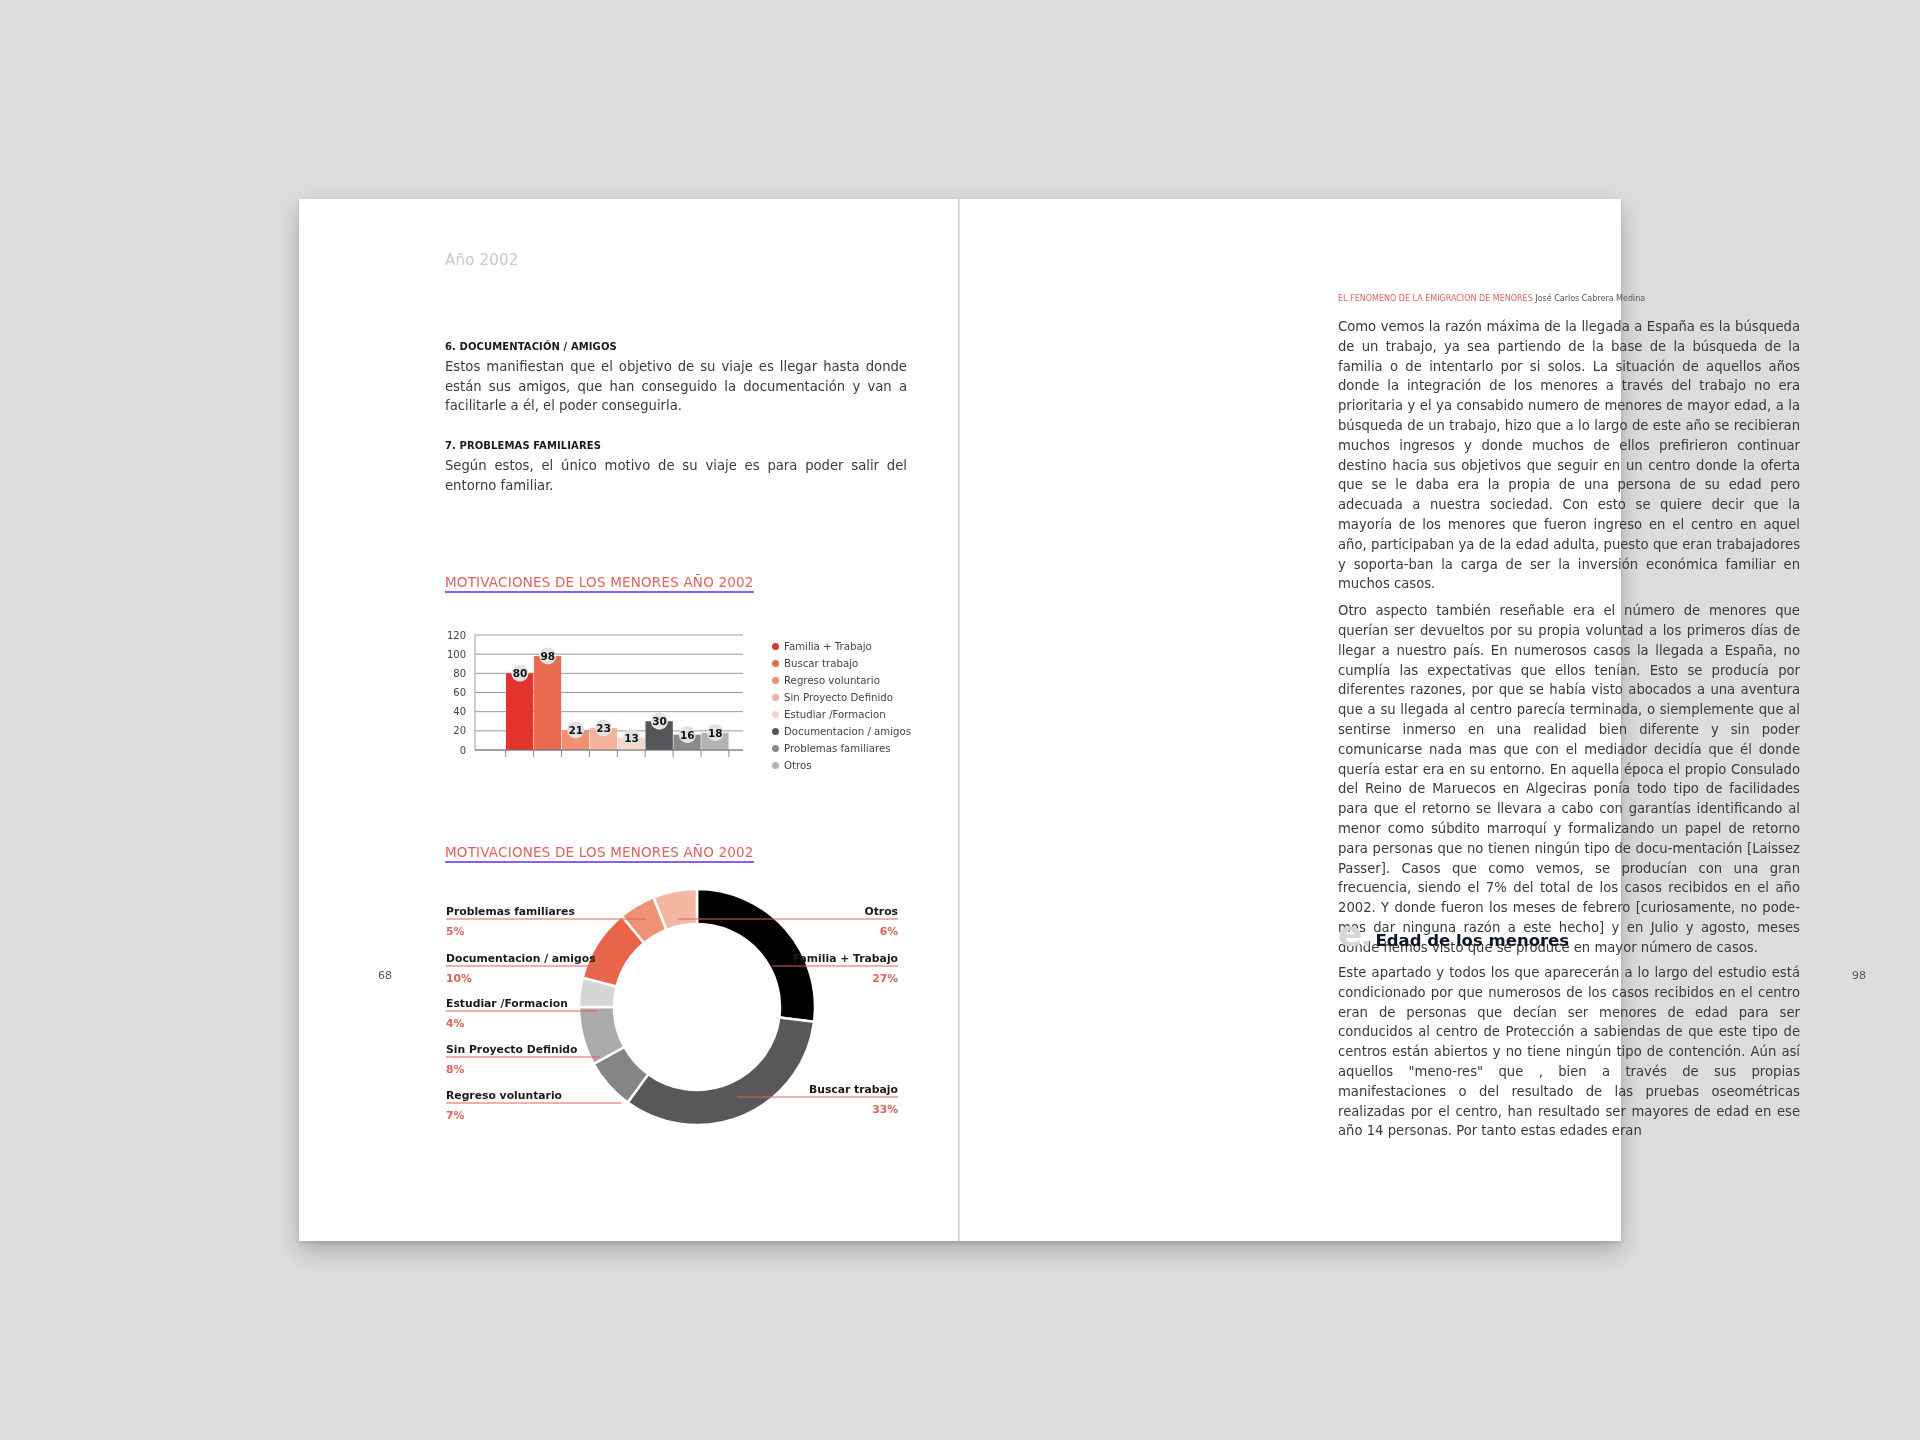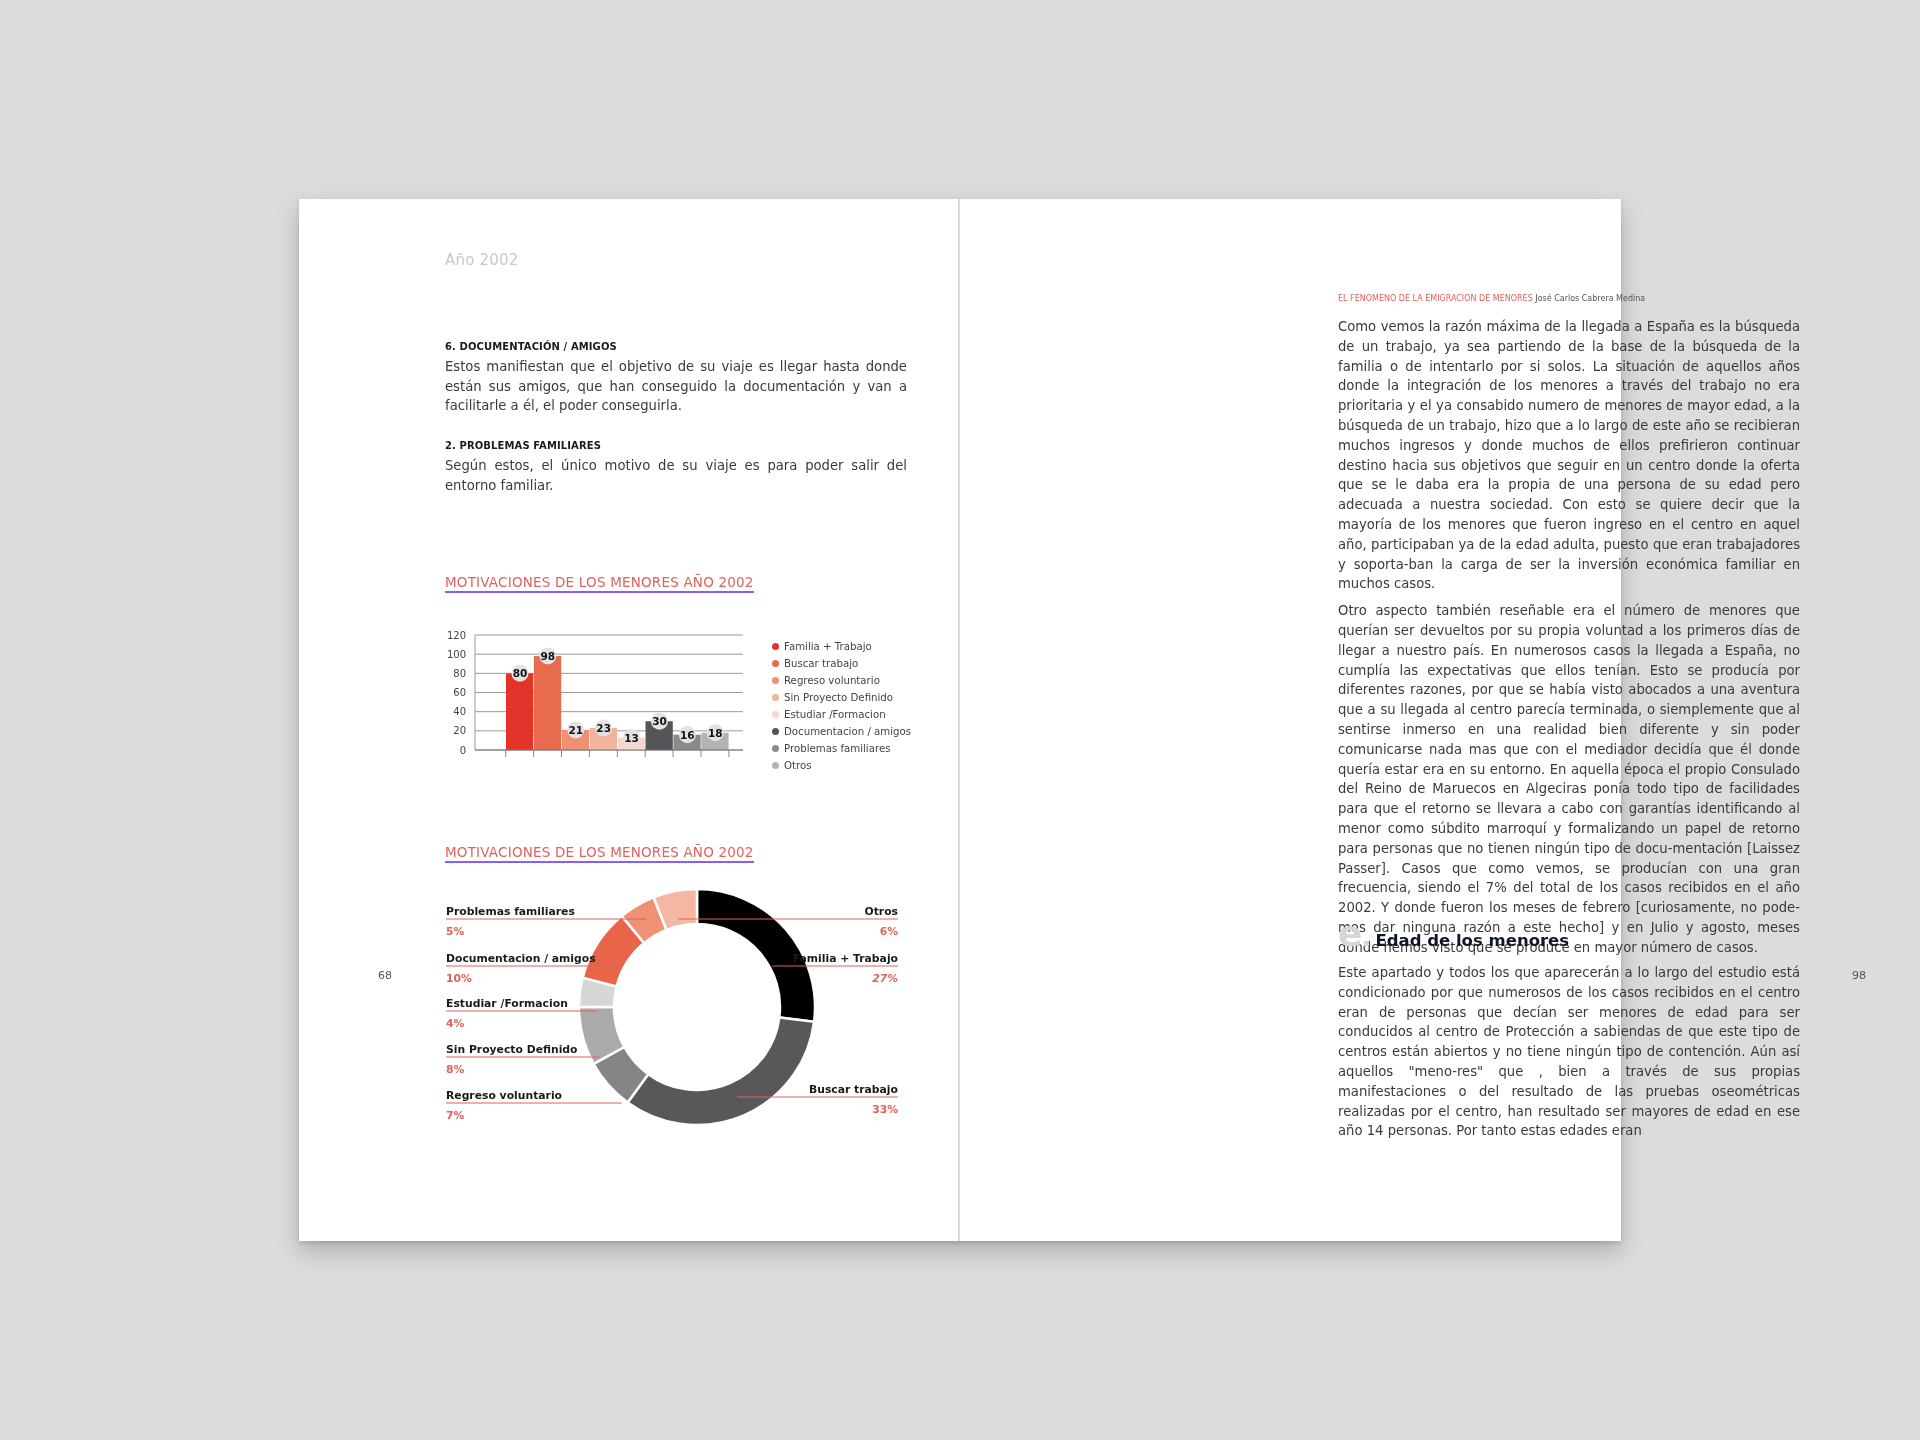--- a/index.html
+++ b/index.html
@@ -105,21 +105,21 @@
   <div class="gutter"></div>
 
   <div class="page page-left">
     <div class="running-head-left">Año 2002</div>
 
     <div class="text-col left-col">
       <div class="gap"></div>
       <div class="subhead">6. DOCUMENTACIÓN / AMIGOS</div>
       <p>Estos manifiestan que el objetivo de su viaje es llegar hasta donde están sus amigos, que han conseguido la documentación y van a facilitarle a él, el poder conseguirla.</p>
       <div class="gap"></div>
-      <div class="subhead">2. PROBLEMAS FAMILIARES</div>
+      <div class="subhead">7. PROBLEMAS FAMILIARES</div>
       <p>Según estos, el único motivo de su viaje es para poder salir del entorno familiar.</p>
     </div>
 
     <div class="chart-title ct1">MOTIVACIONES DE LOS MENORES AÑO 2002</div>
 
     <svg class="bar-chart" id="bar-chart" width="300" height="160" viewBox="0 0 300 160">
         <line x1="32" x2="300" y1="131" y2="131" stroke="#9a9a9a" stroke-width="1"></line>
         <text x="23" y="134.5" text-anchor="end" font-size="10" fill="#444" font-family="DejaVu Sans, sans-serif">0</text>
         <line x1="32" x2="300" y1="111.83333333333334" y2="111.83333333333334" stroke="#9a9a9a" stroke-width="1"></line>
         <text x="23" y="115.33333333333334" text-anchor="end" font-size="10" fill="#444" font-family="DejaVu Sans, sans-serif">20</text>
@@ -232,21 +232,21 @@
         <div class="d-pct d-left" style="top: 88px;">10%</div>
         <div class="d-label d-left" style="top: 113px;">Estudiar /Formacion</div>
         <div class="d-pct d-left" style="top: 133px;">4%</div>
         <div class="d-label d-left" style="top: 159px;">Sin Proyecto Definido</div>
         <div class="d-pct d-left" style="top: 179px;">8%</div>
         <div class="d-label d-left" style="top: 205px;">Regreso voluntario</div>
         <div class="d-pct d-left" style="top: 225px;">7%</div>
         <div class="d-label d-right" style="top: 21px;">Otros</div>
         <div class="d-pct d-right" style="top: 41px;">6%</div>
         <div class="d-label d-right" style="top: 68px;">Familia + Trabajo</div>
-        <div class="d-pct d-right" style="top: 88px; font-style: italic;">27%</div>
+        <div class="d-pct d-right" style="top: 88px;">27%</div>
         <div class="d-label d-right" style="top: 199px;">Buscar trabajo</div>
         <div class="d-pct d-right" style="top: 219px;">33%</div>
       </div>
 
     <div class="page-number pn-left">68</div>
   </div>
 
   <div class="page page-right">
     <div class="running-head-right">
       <span class="series">EL FENOMENO DE LA EMIGRACION DE MENORES</span>

